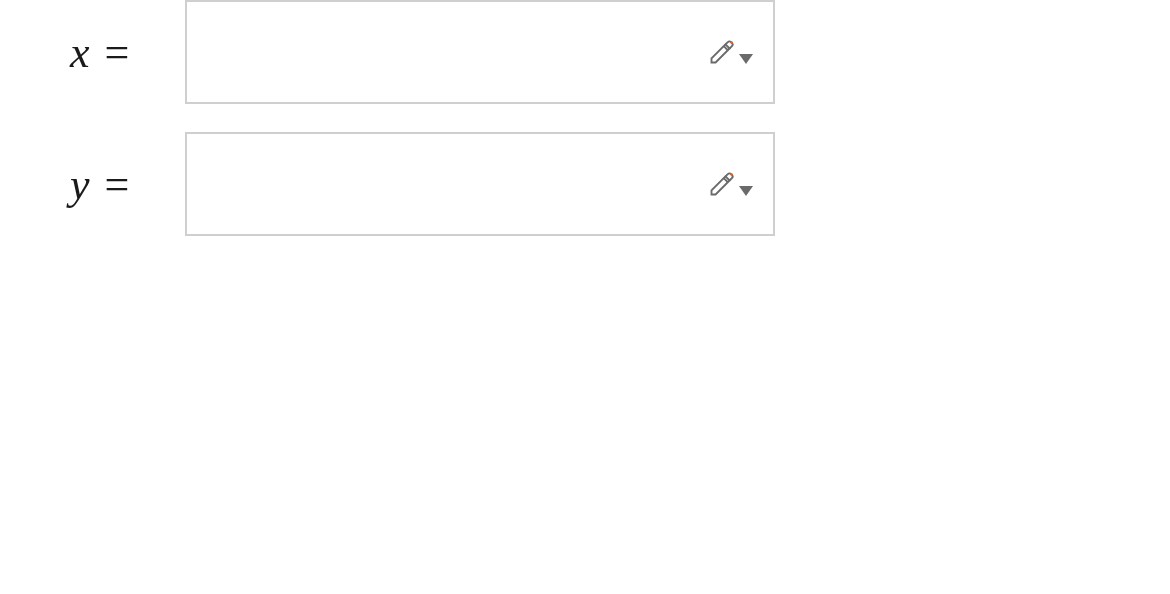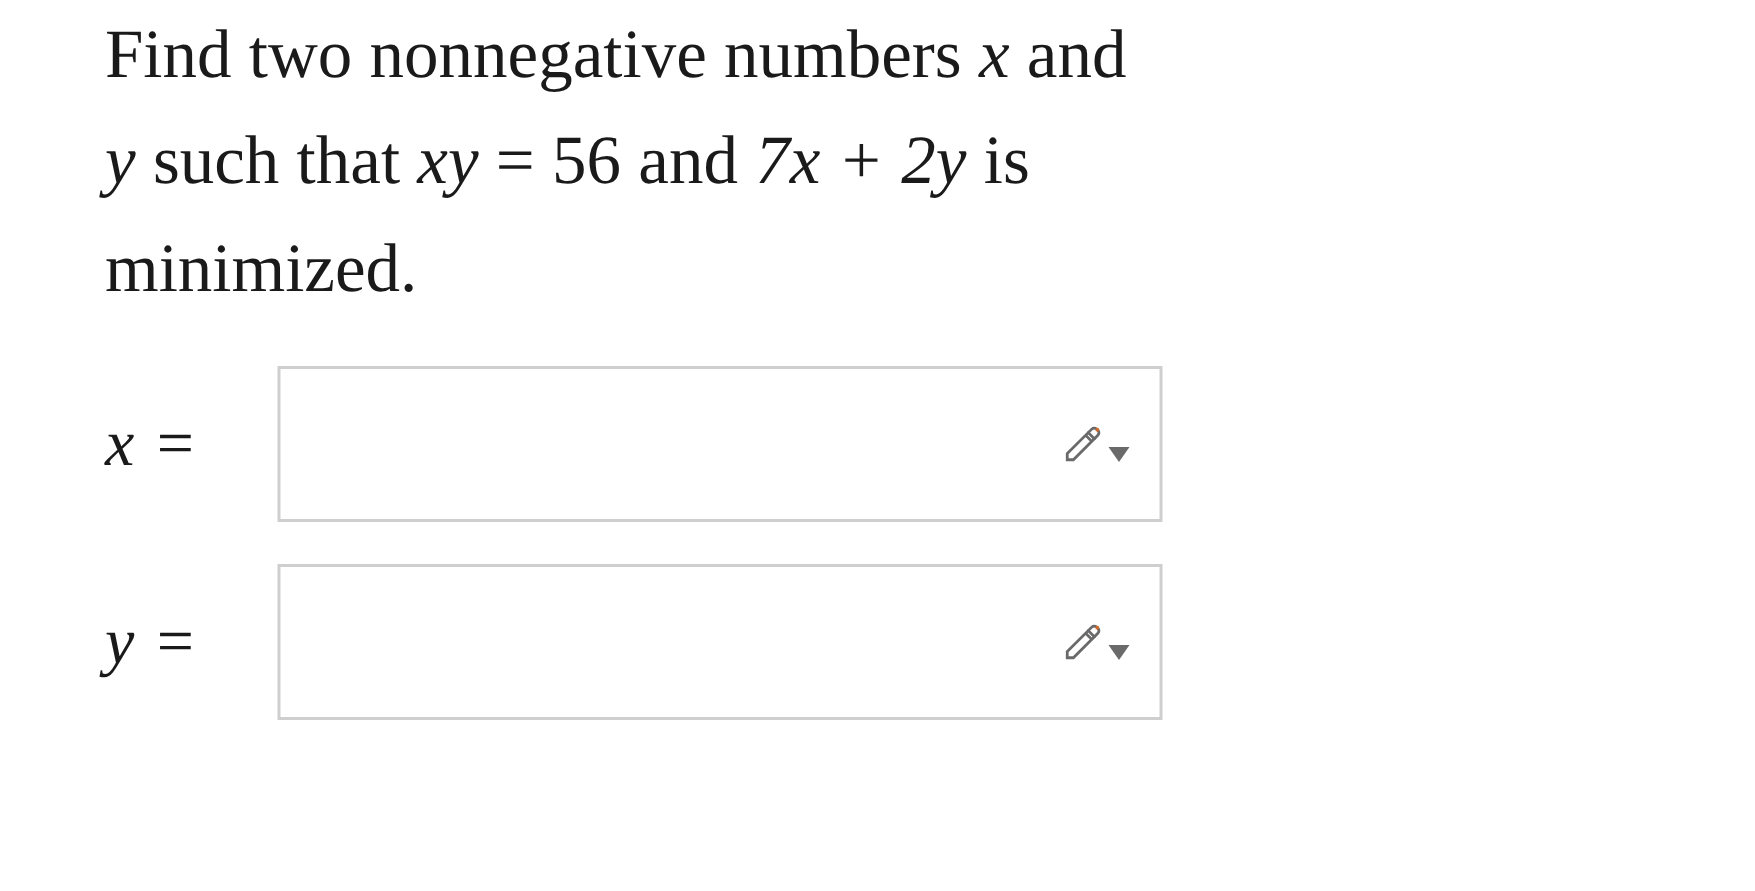--- a/index.html
+++ b/index.html
@@ -72,25 +72,20 @@
       border-right: 7px solid transparent;
       border-top: 10px solid #6a6a6a;
       margin-left: 1px;
       margin-top: 14px;
     }
   </style>
 </head>
 <body>
 
 <div class="container">
-  <div class="problem-text">
-    <span>Find two nonnegative numbers </span><span class="math-var">x</span><span> and</span><br>
-    <span class="math-var">y</span><span> such that </span><span class="math-var">xy</span><span> = </span><span>56</span><span> and </span><span class="math-var">7x + 2y</span><span> is</span><br>
-    <span>minimized.</span>
-  </div>
 
   <div class="answer-row">
     <div class="answer-label">
       <span class="math-var">x</span><span class="eq"> =</span>
     </div>
     <div class="input-wrapper">
       <input type="text" class="answer-input" value="" style="">
       <div class="edit-icon">
         <svg width="28" height="28" viewBox="0 0 24 24" fill="none" stroke="#6a6a6a" stroke-width="1.6">
           <path d="M3 17.5 L3 21 L6.5 21 L18.5 9 L15 5.5 Z"></path>

